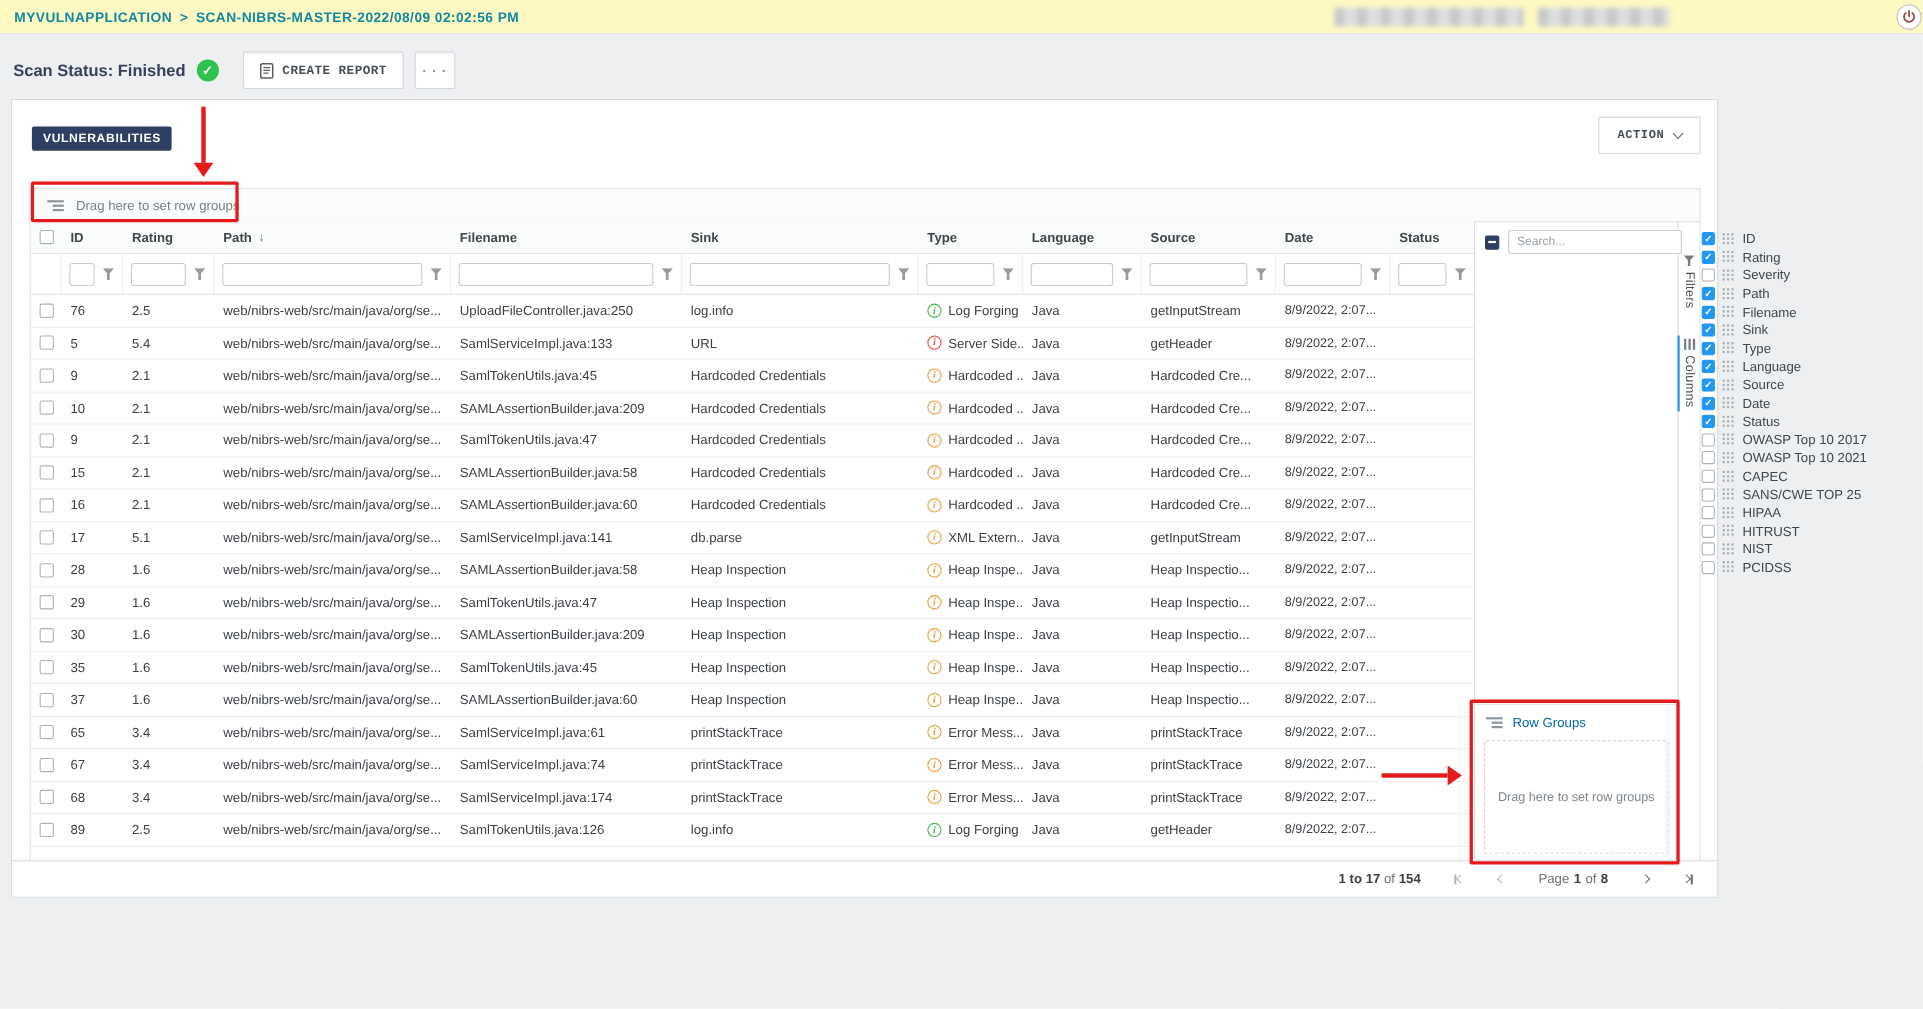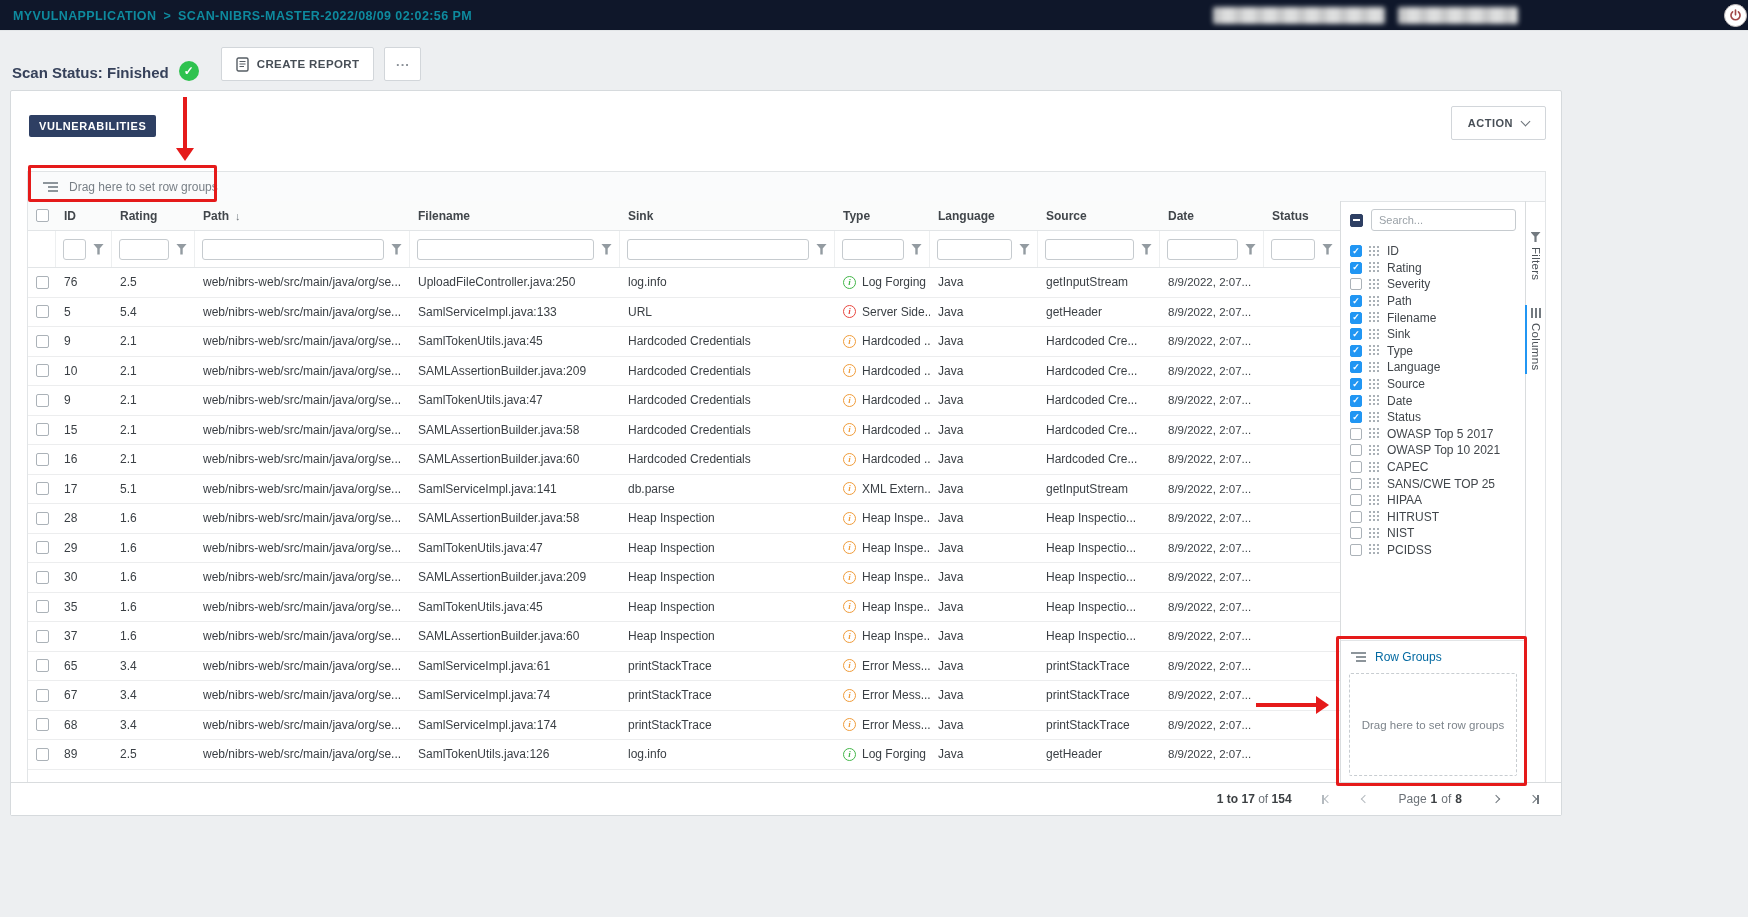--- a/index.html
+++ b/index.html
@@ -1,38 +1,38 @@
 <!DOCTYPE html>
 <html style="--accent_teal: #0e8a9e; --navy: #2e3f63; --green: #43b649; --red: #e8483f; --orange: #f09c3a; --status_green: #2fc24f; --check_blue: #2196f3; --annotation_red: #e51a1a;"><head>
 <meta charset="utf-8">
 <style>
 *{margin:0;padding:0;box-sizing:border-box}
 html,body{width:1748px;height:917px}
 body{background:#edeff1;font-family:"Liberation Sans",sans-serif;position:relative;overflow:hidden;color:#3c4043}
 
 
-.topbar{position:absolute;left:0;top:0;width:1748px;height:31px;background:#0f172a;border-bottom:1px solid #e3e6e8}
+.topbar{position:absolute;left:0;top:0;width:1748px;height:31px;background:#fef9c3;border-bottom:1px solid #e3e6e8}
 .breadcrumb{position:absolute;left:13px;top:0;height:31px;display:flex;align-items:center;gap:7px;font-size:12.5px;font-weight:700;letter-spacing:.4px;color:var(--accent_teal)}
 .bc-app,.bc-scan{cursor:pointer}
 .redacted{position:absolute;top:7px;height:17px;border-radius:2px;background:repeating-linear-gradient(90deg,#c7c8c9 0 9px,#dddede 9px 21px);filter:blur(2.5px)}
 .r1{left:1213px;width:172px}
 .r2{left:1398px;width:120px}
 .power-btn{position:absolute;left:1724px;top:4px;width:23px;height:23px;border:1.5px solid #c4bebe;border-radius:50%;background:#fff;display:flex;align-items:center;justify-content:center;cursor:pointer}
 
 
 .tabrow{position:absolute;left:12px;top:46px;width:1549px;height:36px;display:flex;justify-content:space-between;align-items:center}
 .tab-bar{display:flex}
 .tab{height:32px;padding:0 23px;display:flex;align-items:center;background:#fff;border:1px solid #c8cdd1;margin-left:-1px;font-size:11px;font-weight:700;letter-spacing:.6px;color:#5a6169;cursor:pointer}
 .tab:first-child{margin-left:0}
 .tab.active{background:var(--navy);border-color:var(--navy);color:#fff}
-.tabrow-right{display:flex;align-items:flex-end;gap:10px}
+.tabrow-right{display:flex;align-items:center;gap:10px}
 .scan-status{font-size:15px;font-weight:700;color:#36415a}
 .check-circle{width:20px;height:20px;border-radius:50%;background:var(--status_green);display:flex;align-items:center;justify-content:center;margin-right:12px}
 .check-circle::after{content:"\2713";color:#fff;font-size:12px;font-weight:700}
-.btn{background:#fff;border:1px solid #d2d6da;border-radius:2px;display:flex;align-items:center;justify-content:center;cursor:pointer;font-family:Liberation Sans, sans-serif}
+.btn{background:#fff;border:1px solid #d2d6da;border-radius:2px;display:flex;align-items:center;justify-content:center;cursor:pointer;font-family:Liberation Mono, monospace}
 .create-report{height:34px;padding:0 14px;gap:8px;font-size:11.5px;font-weight:700;letter-spacing:.4px;color:#474e56}
 .more-btn{width:37px;height:34px;font-size:13px;font-weight:700;color:#8a9097;letter-spacing:1px}
 .more-btn span{margin-top:-5px}
 
 
 .card{position:absolute;left:10px;top:90px;width:1552px;height:726px;background:#fff;border:1px solid #d6dadd;border-radius:2px}
 .vuln-badge{position:absolute;left:18px;top:24px;background:var(--navy);color:#fff;font-size:11px;font-weight:700;letter-spacing:.6px;padding:5px 10px;border-radius:2px}
 .action-btn{position:absolute;right:15px;top:15px;height:34px;padding:0 16px;gap:9px;font-size:11px;font-weight:700;letter-spacing:.5px;color:#474e56}
 .chev-down{width:7px;height:7px;border-right:1.7px solid #6b7279;border-bottom:1.7px solid #6b7279;transform:rotate(45deg);margin-top:-4px}
 
@@ -76,21 +76,21 @@
 .tlabel{overflow:hidden;white-space:nowrap}
 
 
 .cb{width:13px;height:13px;flex:none;border:1px solid #abb2b8;border-radius:2px;background:#fff;display:inline-flex;align-items:center;justify-content:center;cursor:pointer}
 .cb.checked{background:var(--check_blue);border-color:var(--check_blue)}
 .cb.checked::after{content:"\2713";color:#fff;font-size:9px;font-weight:700;line-height:1}
 .cb.indet{background:var(--navy);border-color:var(--navy)}
 .cb.indet::after{content:"";width:7px;height:2px;background:#fff}
 
 
-.sidebar{width:185px;border-left:1px solid #d9dcde;position:relative;display:flex;flex-direction:column}
+.sidebar{width:185px;border-left:1px solid #d9dcde;position:relative;display:flex;flex-direction:row}
 .sb-search-row{height:30px;display:flex;align-items:center;gap:8px;padding:0 9px;flex:none;margin-top:4px}
 .sb-search{flex:1;min-width:0;height:22px;border:1px solid #c6cbcf;border-radius:3px;padding:0 7px;font-family:inherit;font-size:11px;outline:none;color:#555}
 .sb-search::placeholder{color:#9aa1a7}
 .sb-list{padding-top:8px;display:flex;flex-direction:column}
 .sb-item{height:16.6px;display:flex;align-items:center;gap:7px;padding-left:9px;cursor:pointer;flex:none}
 .sb-item .cb{width:12px;height:12px}
 .grip-icon{width:11px;height:11px;flex:none;position:relative}
 .grip-icon::before{content:"";position:absolute;left:0;top:0;width:2px;height:2px;background:#a9b0b6;box-shadow:4px 0 0 #a9b0b6,8px 0 0 #a9b0b6,0 4px 0 #a9b0b6,4px 4px 0 #a9b0b6,8px 4px 0 #a9b0b6,0 8px 0 #a9b0b6,4px 8px 0 #a9b0b6,8px 8px 0 #a9b0b6}
 .sb-label{font-size:12px;color:#41464b;white-space:nowrap}
 .sb-rowgroups{position:absolute;left:0;right:0;bottom:0;height:144px;border-top:1px solid #e2e5e7;padding:9px 8px 8px;background:#fff}
@@ -626,21 +626,21 @@
             <span class="sb-label">Date</span>
           </div>
           <div class="sb-item">
             <span class="cb checked"></span>
             <span class="grip-icon"></span>
             <span class="sb-label">Status</span>
           </div>
           <div class="sb-item">
             <span class="cb"></span>
             <span class="grip-icon"></span>
-            <span class="sb-label">OWASP Top 5 2017</span>
+            <span class="sb-label">OWASP Top 10 2017</span>
           </div>
           <div class="sb-item">
             <span class="cb"></span>
             <span class="grip-icon"></span>
             <span class="sb-label">OWASP Top 10 2021</span>
           </div>
           <div class="sb-item">
             <span class="cb"></span>
             <span class="grip-icon"></span>
             <span class="sb-label">CAPEC</span>

